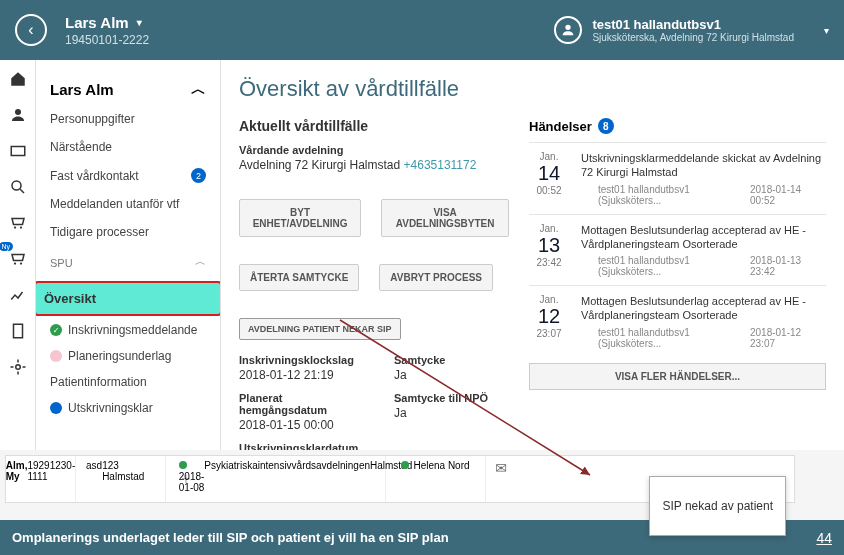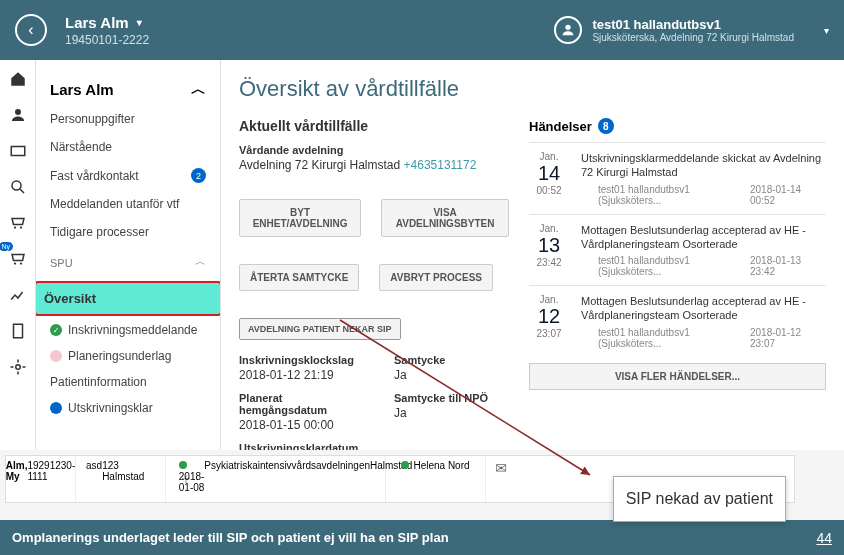--- a/index.html
+++ b/index.html
@@ -70,21 +70,21 @@
 .ev-meta { display: flex; justify-content: space-between; font-size: 10px; color: #888; margin-top: 4px; padding-left: 17px; }
 
 .more-btn { width: 100%; border: 1px solid #ccc; background: #f4f4f4; padding: 7px; font-size: 10px; font-weight: bold; color: #555; margin-top: 6px; }
 .arrow-svg { position: absolute; top: 310px; left: 330px; pointer-events: none; z-index: 50; }
 
 .bottom-strip { position: absolute; top: 455px; left: 5px; width: 790px; height: 48px; background: #fff; border: 1px solid #ddd; display: flex; align-items: center; font-size: 10px; }
 .bs-cell { padding: 4px 10px; border-right: 1px solid #eee; height: 100%; display: flex; flex-direction: row; justify-content: center; }
 .bs-name { font-weight: bold; }
 .bs-dot { width: 8px; height: 8px; border-radius: 50%; background: #2e9b4f; display: inline-block; margin-right: 4px; }
 .plus-cell { width: 40px; display: flex; align-items: center; justify-content: center; font-size: 16px; color: #aaa; }
-.bs-callout { position: absolute; right: 8px; top: 20px; background: #fff; border: 1px solid #aaa; padding: 13px 12px; font-size: 16px; color: #333; box-shadow: 0 2px 6px rgba(0,0,0,0.2); z-index: 60; }
+.bs-callout { position: absolute; right: 8px; top: 20px; background: #fff; border: 1px solid #aaa; padding: 22px 12px; font-size: 12px; color: #333; box-shadow: 0 2px 6px rgba(0,0,0,0.2); z-index: 60; }
 
 .footer { position: absolute; bottom: 0; left: 0; right: 0; height: 35px; background: #3d6a7a; color: #fff; display: flex; align-items: center; padding: 0 12px; font-size: 13px; font-weight: bold; }
 .footer .pg { margin-left: auto; font-weight: normal; font-size: 14px; text-decoration: underline; }
 </style>
 </head>
 <body>
 
 <div class="top-header">
   <div class="back-btn">
     <span class="back-arrow">‹</span>

